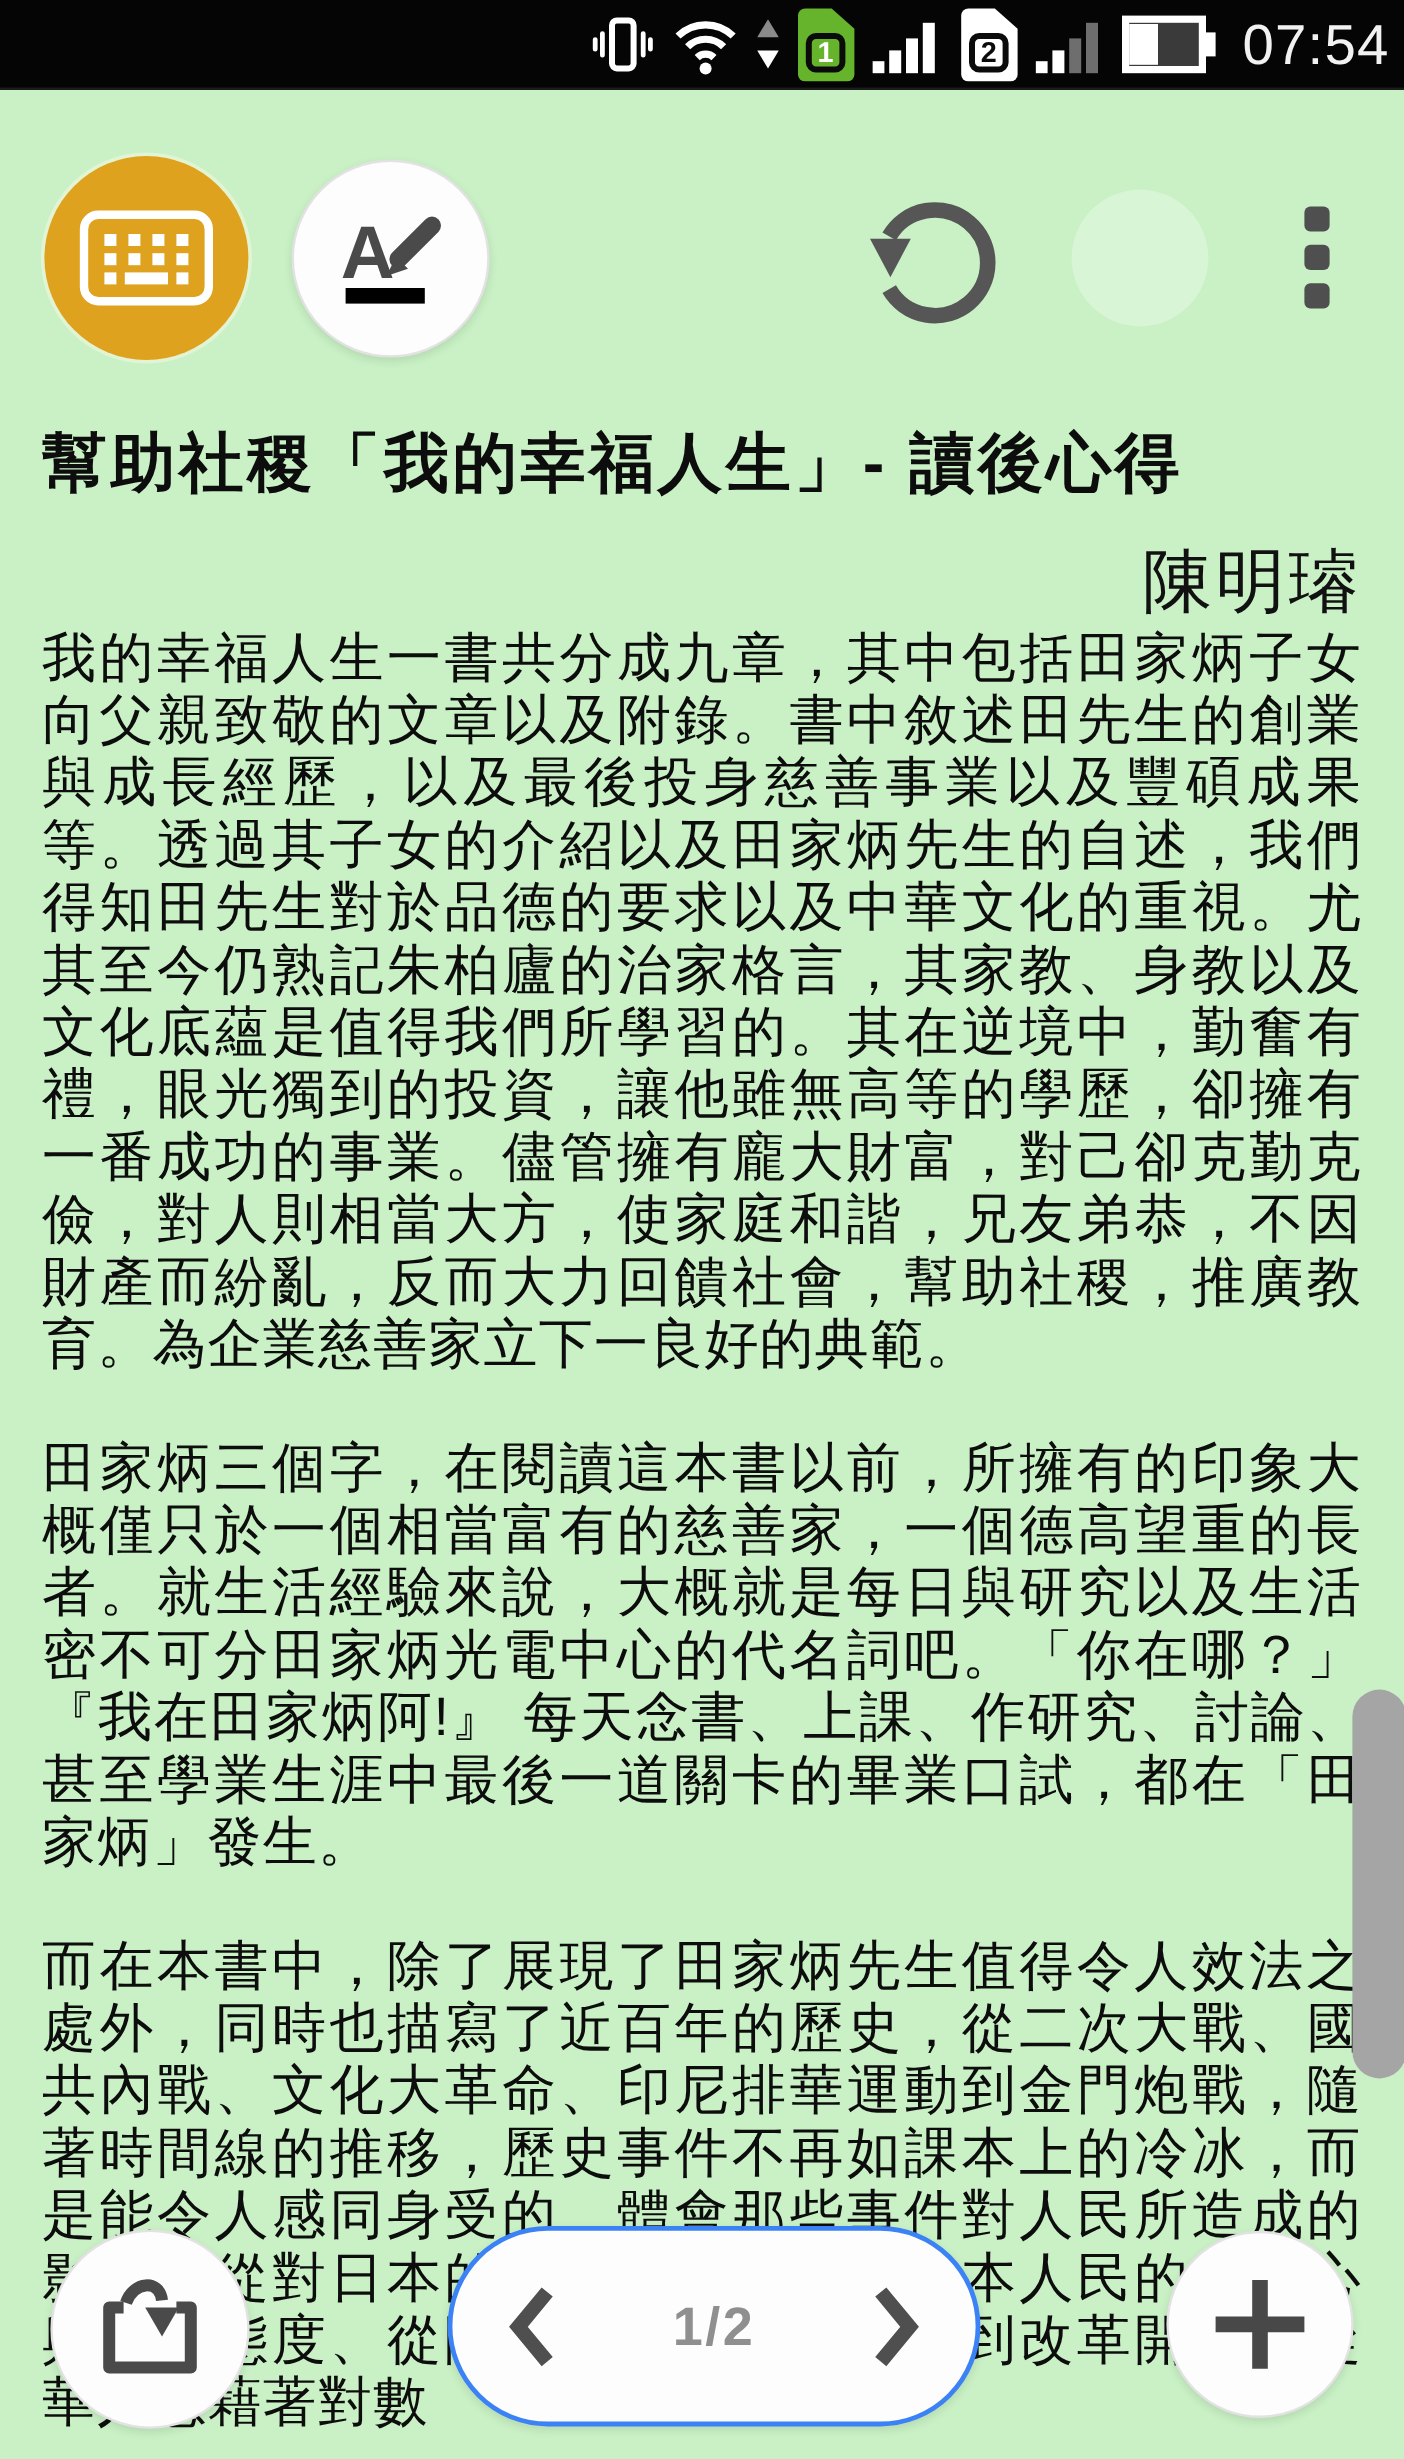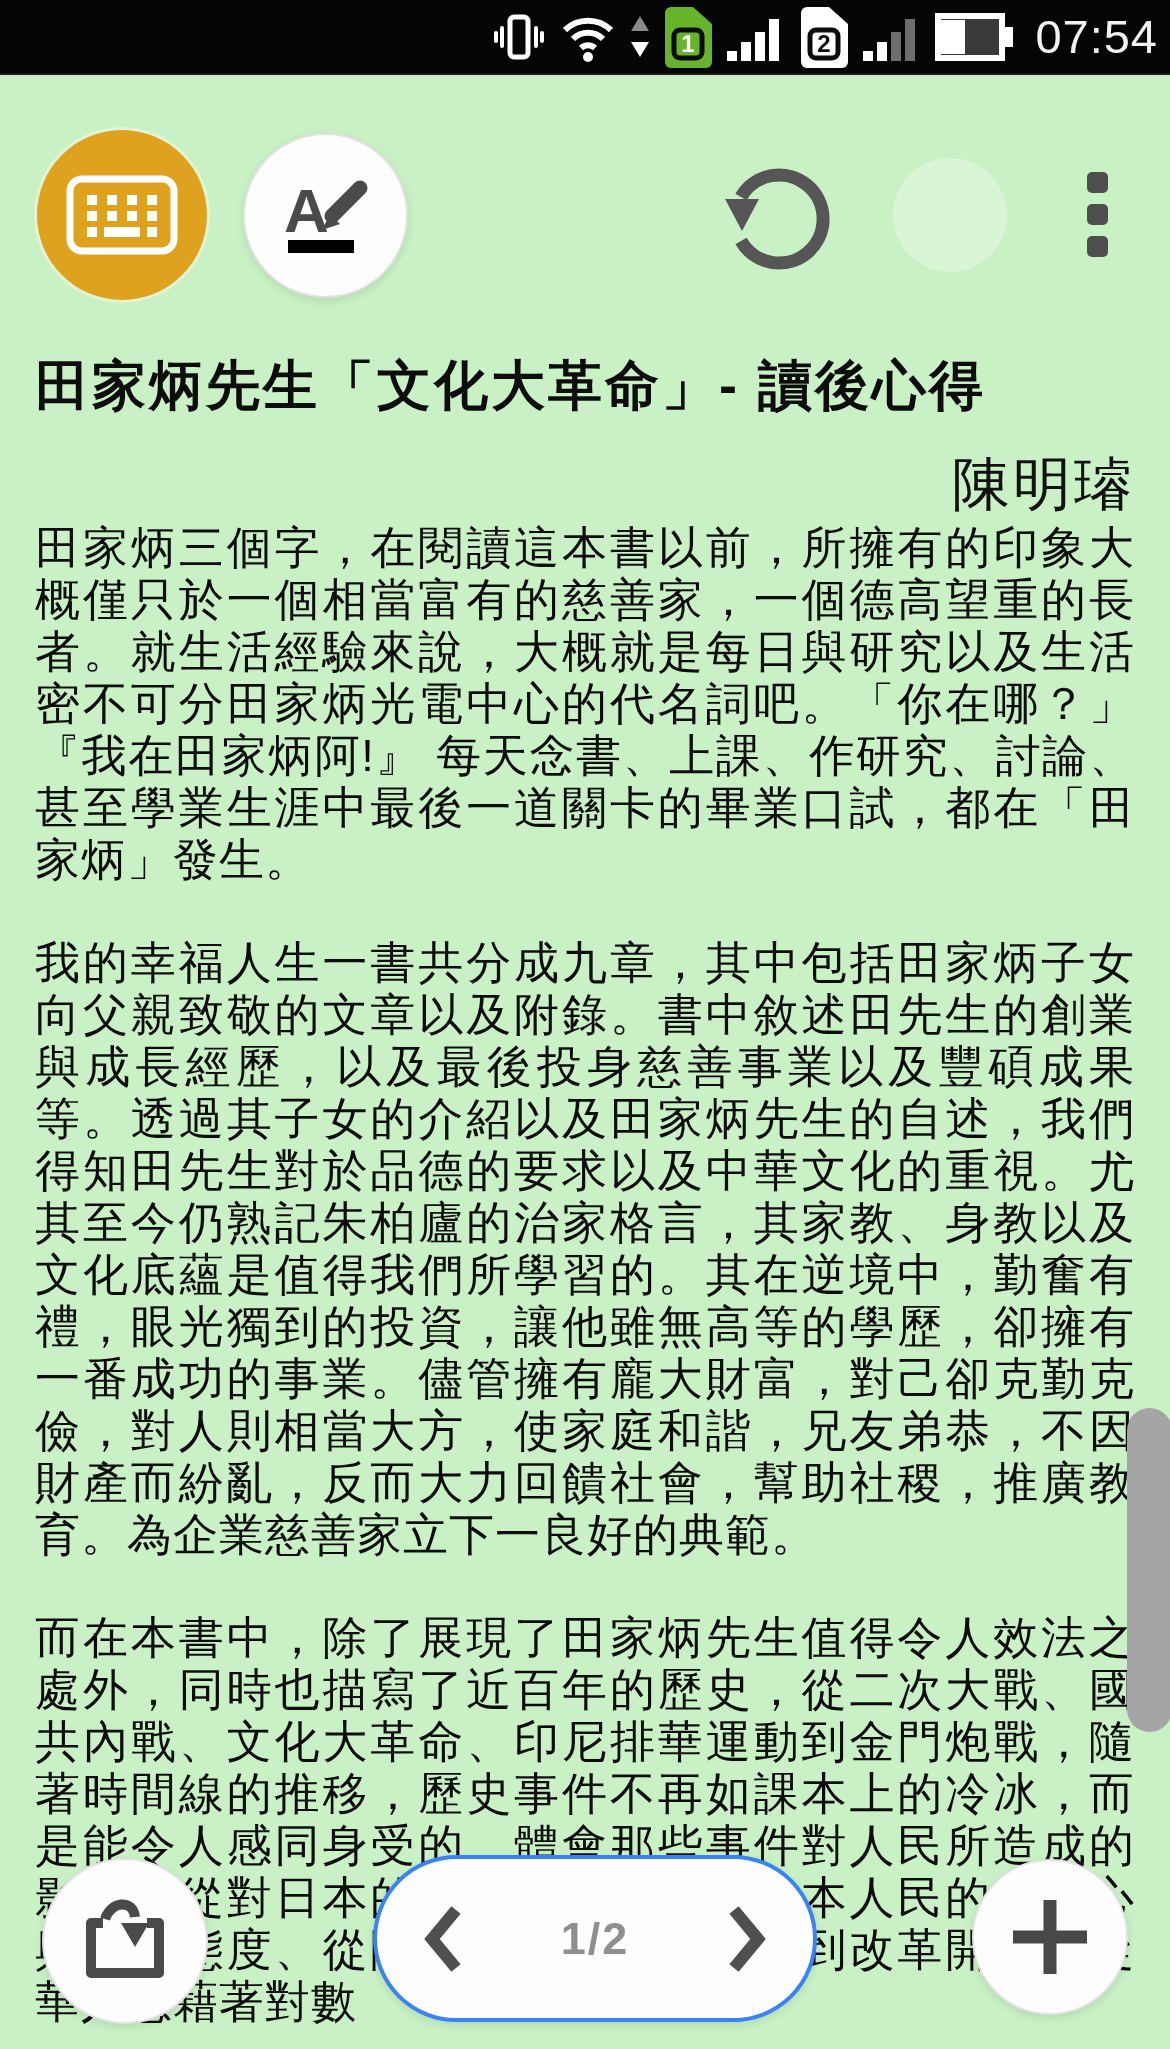--- a/index.html
+++ b/index.html
@@ -153,26 +153,26 @@
   <div class="ghost"></div>
 
   <button class="icon-btn menu">
     <span class="menu-dot"></span>
     <span class="menu-dot"></span>
     <span class="menu-dot"></span>
   </button>
 </div>
 
 
-<h1 class="doc-title">田家炳先生「文化大革命」- 讀後心得</h1>
+<h1 class="doc-title">幫助社稷「我的幸福人生」- 讀後心得</h1>
 <div class="doc-author">陳明璿</div>
 
 <div class="doc-body">
+  <p>我的幸福人生一書共分成九章，其中包括田家炳子女向父親致敬的文章以及附錄。書中敘述田先生的創業與成長經歷，以及最後投身慈善事業以及豐碩成果等。透過其子女的介紹以及田家炳先生的自述，我們得知田先生對於品德的要求以及中華文化的重視。尤其至今仍熟記朱柏廬的治家格言，其家教、身教以及文化底蘊是值得我們所學習的。其在逆境中，勤奮有禮，眼光獨到的投資，讓他雖無高等的學歷，卻擁有一番成功的事業。儘管擁有龐大財富，對己卻克勤克儉，對人則相當大方，使家庭和諧，兄友弟恭，不因財產而紛亂，反而大力回饋社會，幫助社稷，推廣教育。為企業慈善家立下一良好的典範。</p>
   <p>田家炳三個字，在閱讀這本書以前，所擁有的印象大概僅只於一個相當富有的慈善家，一個德高望重的長者。就生活經驗來說，大概就是每日與研究以及生活密不可分田家炳光電中心的代名詞吧。「你在哪？」『我在田家炳阿!』 每天念書、上課、作研究、討論、甚至學業生涯中最後一道關卡的畢業口試，都在「田家炳」發生。</p>
-  <p>我的幸福人生一書共分成九章，其中包括田家炳子女向父親致敬的文章以及附錄。書中敘述田先生的創業與成長經歷，以及最後投身慈善事業以及豐碩成果等。透過其子女的介紹以及田家炳先生的自述，我們得知田先生對於品德的要求以及中華文化的重視。尤其至今仍熟記朱柏廬的治家格言，其家教、身教以及文化底蘊是值得我們所學習的。其在逆境中，勤奮有禮，眼光獨到的投資，讓他雖無高等的學歷，卻擁有一番成功的事業。儘管擁有龐大財富，對己卻克勤克儉，對人則相當大方，使家庭和諧，兄友弟恭，不因財產而紛亂，反而大力回饋社會，幫助社稷，推廣教育。為企業慈善家立下一良好的典範。</p>
   <p>而在本書中，除了展現了田家炳先生值得令人效法之處外，同時也描寫了近百年的歷史，從二次大戰、國共內戰、文化大革命、印尼排華運動到金門炮戰，隨著時間線的推移，歷史事件不再如課本上的冷冰，而是能令人感同身受的，體會那些事件對人民所造成的影響。從對日本的深惡痛絕到敬佩日本人民的上進心與做事態度、從階級鬥爭，焚燒古物到改革開放、從華人憑藉著對數</p>
 </div>
 
 <div class="scroll-thumb"></div>
 
 
 <div class="bottombar">
   <button class="fab white save">
     <svg width="96" height="96" viewBox="0 0 96 96">
       <path d="M26 30 H14 V80 H82 V30 H70" fill="none" stroke="#4a4a4a" stroke-width="10" stroke-linejoin="round"></path>

